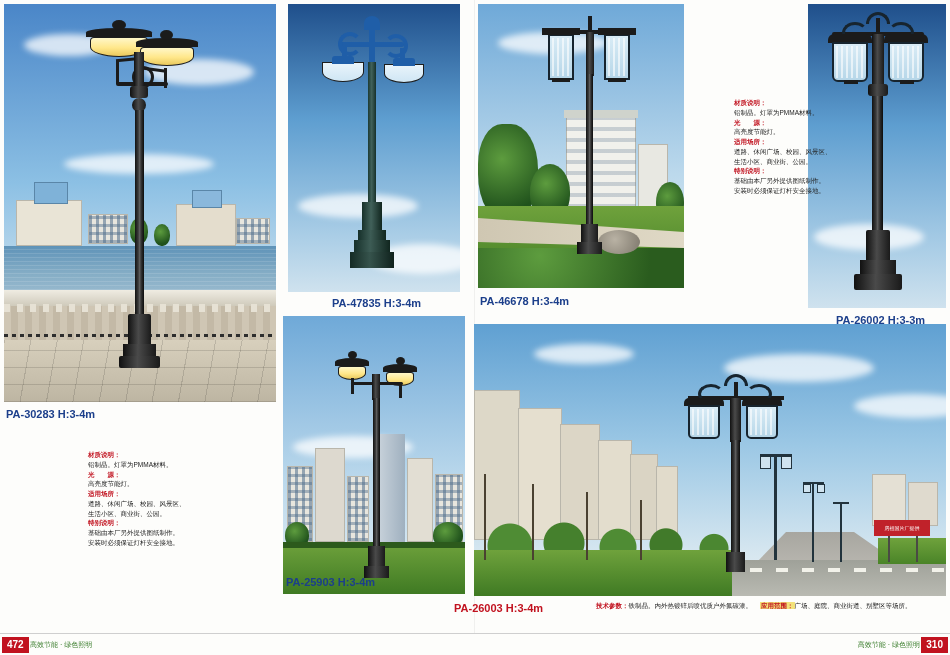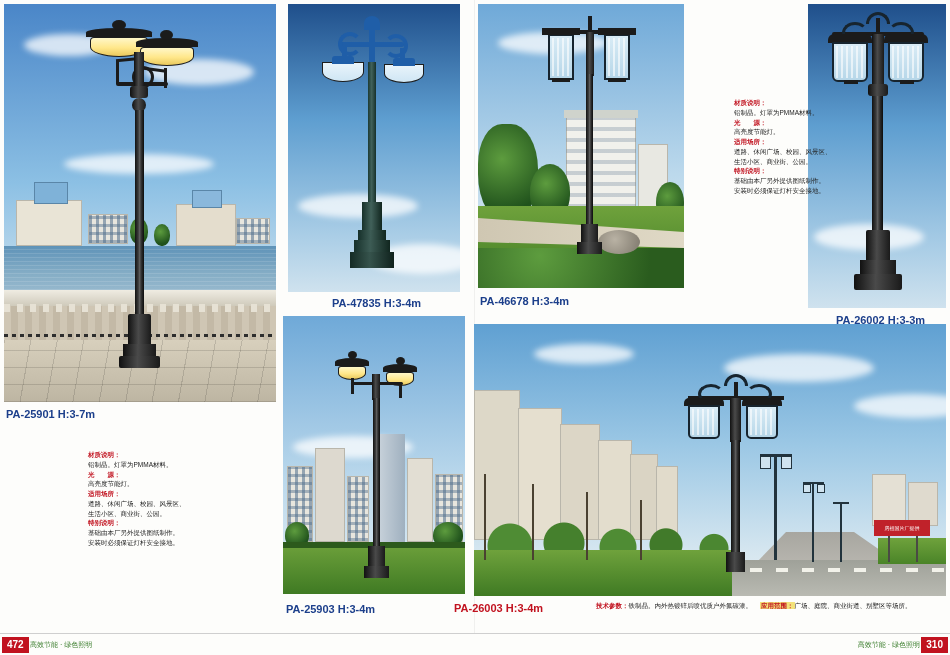--- a/index.html
+++ b/index.html
@@ -165,21 +165,21 @@
       <div class="base" style="left:48px; top:72px; width:18px; height:12px; border-radius:3px;"></div>
       <div class="base" style="left:50px; top:84px; width:14px; height:14px; border-radius:50%;"></div>
 
       <div class="pole" style="left:53px; top:96px; width:9px; height:212px;"></div>
 
       <div class="base" style="left:46px; top:300px; width:23px; height:34px; border-radius:2px;"></div>
       <div class="base" style="left:41px; top:330px; width:33px; height:14px;"></div>
       <div class="base" style="left:37px; top:342px; width:41px; height:12px; border-radius:2px;"></div>
     </div>
   </div>
-  <div class="caption" style="left:6px; top:408px;">PA-25901 H:3-7m</div>
+  <div class="caption" style="left:6px; top:408px;">PA-30283 H:3-4m</div>
 
   <div class="spec" style="left:88px; top:450px;">
     <div class="row hd">材质说明：</div>
     <div class="row">铝制品。灯罩为PMMA材料。</div>
     <div class="row hd">光　　源：</div>
     <div class="row">高亮度节能灯。</div>
     <div class="row hd">适用场所：</div>
     <div class="row">道路、休闲广场、校园、风景区、</div>
     <div class="row">生活小区、商业街、公园。</div>
     <div class="row hd">特别说明：</div>
@@ -244,21 +244,21 @@
       <div class="head" style="left:59px; top:34px; width:28px; height:14px; border-radius:3px 3px 50% 50%;"></div>
       <div class="arm" style="left:24px; top:44px; width:52px; height:3px; border-radius:2px;"></div>
       <div class="arm" style="left:24px; top:40px; width:3px; height:16px;"></div>
       <div class="arm" style="left:72px; top:46px; width:3px; height:14px;"></div>
       <div class="base" style="left:45px; top:36px; width:8px; height:26px;"></div>
       <div class="pole" style="left:46px; top:60px; width:7px; height:154px;"></div>
       <div class="base" style="left:41px; top:208px; width:17px; height:24px;"></div>
       <div class="base" style="left:37px; top:228px; width:25px; height:12px;"></div>
     </div>
   </div>
-  <div class="caption" style="left:286px; top:603px;">PA-25903 H:3-4m</div>
+  <div class="caption" style="left:286px; top:576px;">PA-25903 H:3-4m</div>
 
   <div class="photo" style="left:478px; top:4px; width:206px; height:284px;">
     <div class="sky-c"></div>
     <div class="cloud" style="left:20px; top:28px; width:110px; height:22px;"></div>
 
     <div class="bldg" style="left:88px; top:112px; width:70px; height:92px; background:#f1f1ec;"></div>
     <div style="position:absolute; left:88px; top:112px; width:70px; height:92px;
          background:repeating-linear-gradient(0deg, rgba(120,140,160,.35) 0 4px, transparent 4px 11px);"></div>
     <div style="position:absolute; left:86px; top:106px; width:74px; height:8px; background:#cfd3cc;"></div>
     <div class="bldg" style="left:160px; top:140px; width:30px; height:64px; background:#e8e8e2;"></div>

